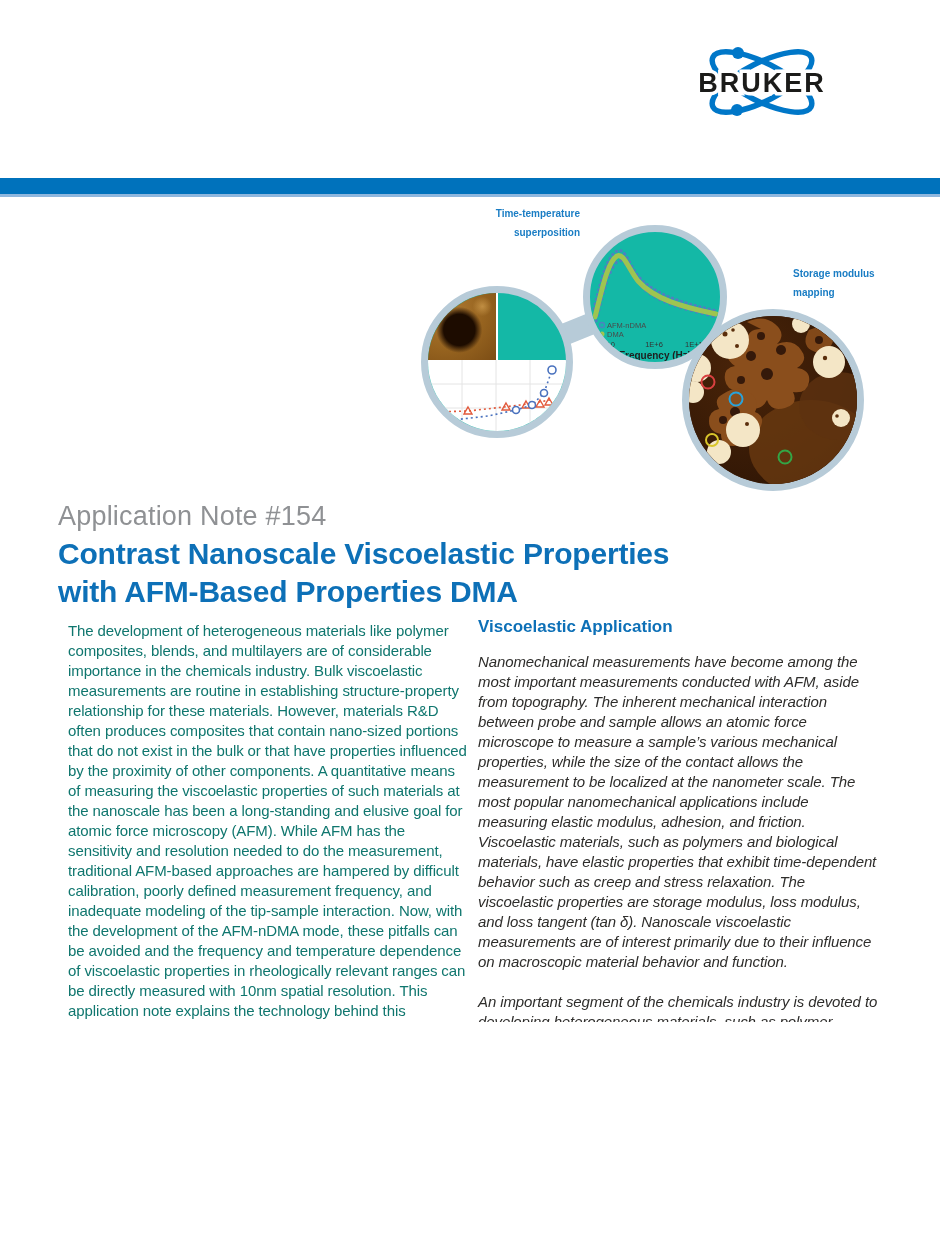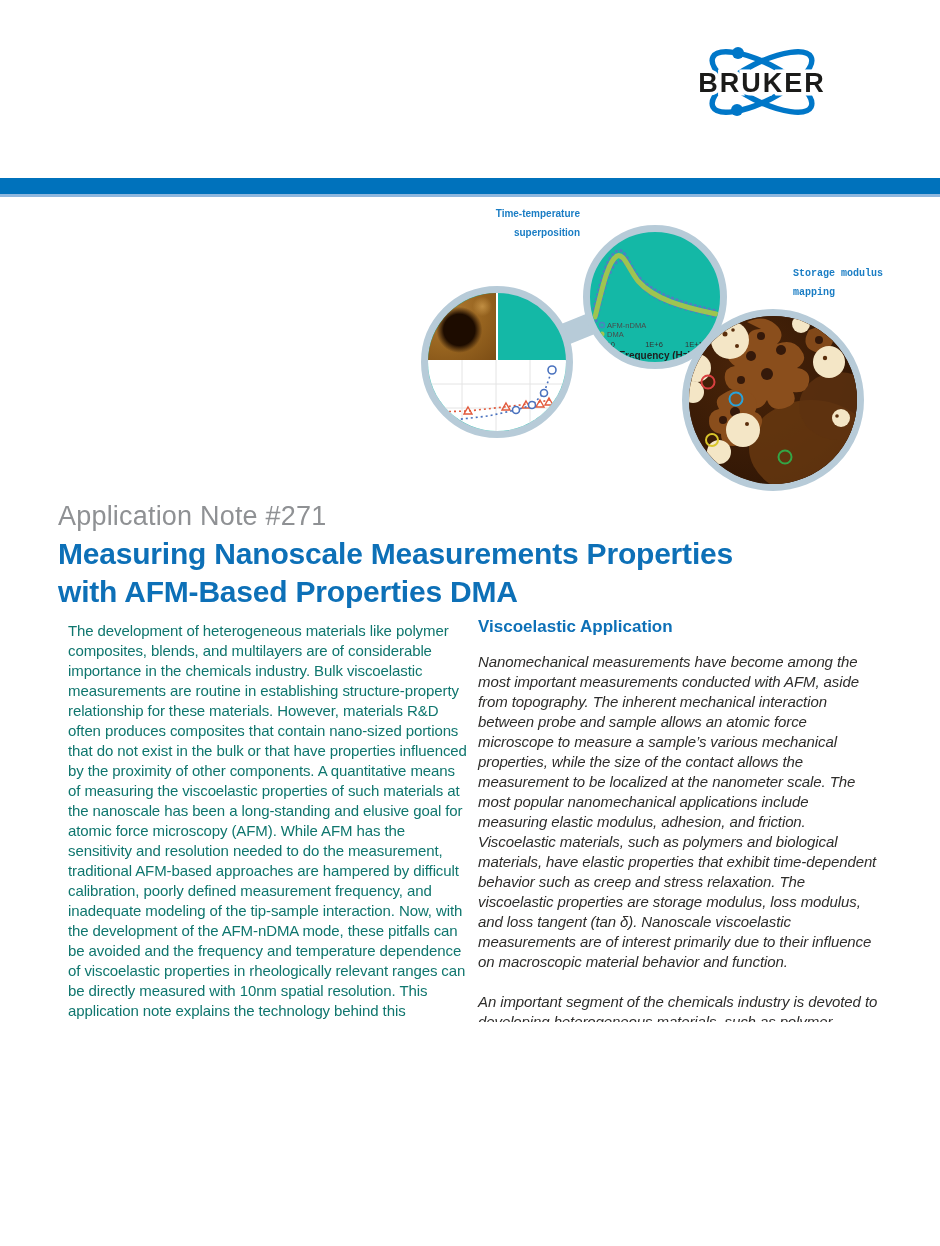--- a/index.html
+++ b/index.html
@@ -31,21 +31,21 @@
   .afm-light{
     background:
       radial-gradient(circle 25px at 52% 48%, #f8edd2 0 72%, rgba(248,237,210,0) 100%),
       radial-gradient(circle 12px at 15% 80%, rgba(60,30,5,.5), rgba(60,30,5,0) 70%),
       radial-gradient(circle at 70% 75%, #a5best 0, #a56e28 0, #8a571b 60%, #744610);}
 
   
   .caption{position:absolute;color:#1A7DC4;font-size:10px;line-height:19px;font-weight:bold;z-index:3;}
   .cap-tts{right:360px;top:204px;width:118px;text-align:right;}
   .cap-contrast{right:530px;top:321px;width:128px;text-align:right;}
-  .cap-storage{left:793px;top:264px;width:112px;text-align:left;font-family:Liberation Mono, monospace;}
+  .cap-storage{left:793px;top:264px;width:112px;text-align:left;}
 
   
   .eyebrow{position:absolute;left:58px;top:501px;font-size:27px;color:#8F9194;letter-spacing:.2px;}
   .headline{position:absolute;left:58px;top:535px;font-size:30px;line-height:38px;
             font-weight:bold;color:#0D70B7;letter-spacing:-.2px;}
 
   
   .col-left{position:absolute;left:68px;top:621px;width:399px;font-size:15px;line-height:20px;
             color:#0f766e;letter-spacing:-.1px;}
   .col-right{position:absolute;left:478px;top:617px;width:403px;}
@@ -180,23 +180,23 @@
 
       <g fill="none" stroke-width="2">
         <circle cx="19" cy="66" r="6.5" stroke="#D94040"></circle>
         <circle cx="47" cy="83" r="6.5" stroke="#29A3DB"></circle>
         <circle cx="23" cy="124" r="6" stroke="#D9C52B"></circle>
         <circle cx="96" cy="141" r="6.5" stroke="#33A546"></circle>
       </g>
     </svg>
   </div>
 
-  <div class="eyebrow">Application Note #271</div>
+  <div class="eyebrow">Application Note #154</div>
   <div class="headline">
-    <div>Measuring Nanoscale Measurements Properties</div>
+    <div>Contrast Nanoscale Viscoelastic Properties</div>
     <div>with AFM-Based Properties DMA</div>
   </div>
 
   <div class="col-left">The development of heterogeneous materials like polymer composites, blends, and multilayers are of considerable importance in the chemicals industry. Bulk viscoelastic measurements are routine in establishing structure-property relationship for these materials. However, materials R&amp;D often produces composites that contain nano-sized portions that do not exist in the bulk or that have properties influenced by the proximity of other components. A quantitative means of measuring the viscoelastic properties of such materials at the nanoscale has been a long-standing and elusive goal for atomic force microscopy (AFM). While AFM has the sensitivity and resolution needed to do the measurement, traditional AFM-based approaches are hampered by difficult calibration, poorly defined measurement frequency, and inadequate modeling of the tip-sample interaction. Now, with the development of the AFM-nDMA mode, these pitfalls can be avoided and the frequency and temperature dependence of viscoelastic properties in rheologically relevant ranges can be directly measured with 10nm spatial resolution. This application note explains the technology behind this technique and details the ways it enables investigation of previously inaccessible microscopic domains in heterogeneous polymeric materials.</div>
 
   <div class="col-right">
     <h2>Viscoelastic Application</h2>
     <p>Nanomechanical measurements have become among the most important measurements conducted with AFM, aside from topography. The inherent mechanical interaction between probe and sample allows an atomic force microscope to measure a sample’s various mechanical properties, while the size of the contact allows the measurement to be localized at the nanometer scale. The most popular nanomechanical applications include measuring elastic modulus, adhesion, and friction. Viscoelastic materials, such as polymers and biological materials, have elastic properties that exhibit time-dependent behavior such as creep and stress relaxation. The viscoelastic properties are storage modulus, loss modulus, and loss tangent (tan δ). Nanoscale viscoelastic measurements are of interest primarily due to their influence on macroscopic material behavior and function.</p>
     <p>An important segment of the chemicals industry is devoted to developing heterogeneous materials, such as polymer composites, blends, and multilayers. Bulk viscoelastic measurements are routine in establishing structure-property relationship for these materials, especially in the development of a material’s mechanical properties. However, material research and development often produces composites or blends that contain nano-sized domains of components that do not exist in the bulk or have properties that are influenced by the proximity of other components (interphase). To fine-tune the characteristics of</p>
   </div>

